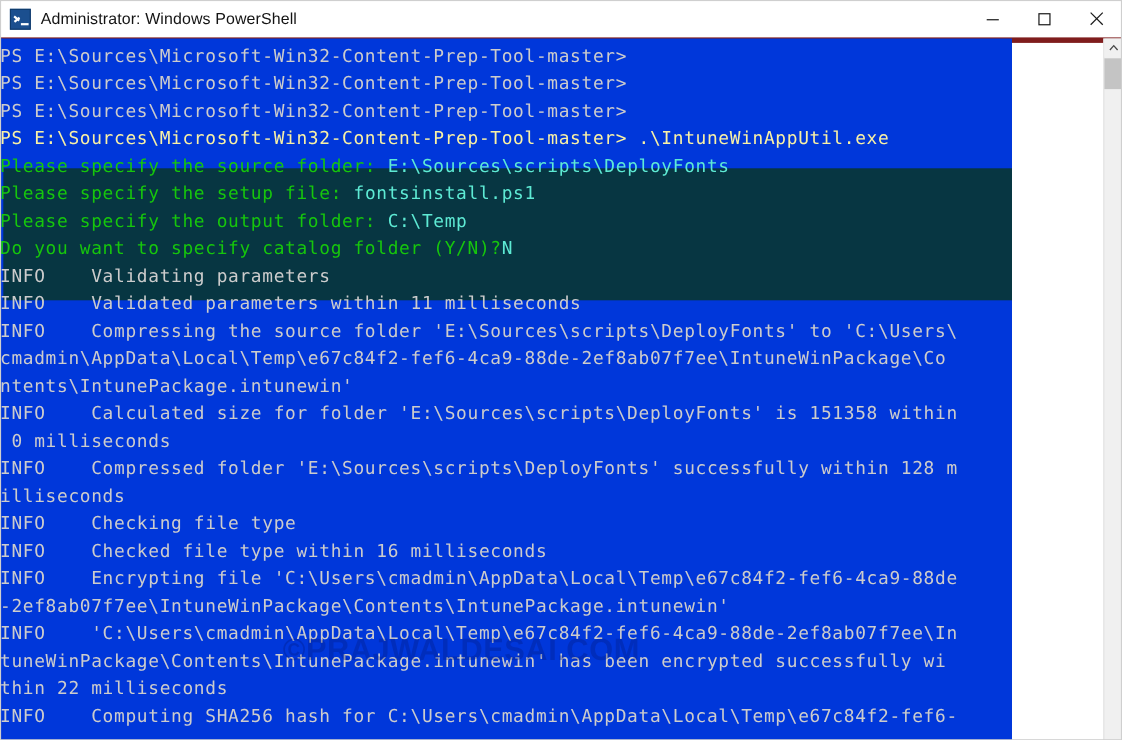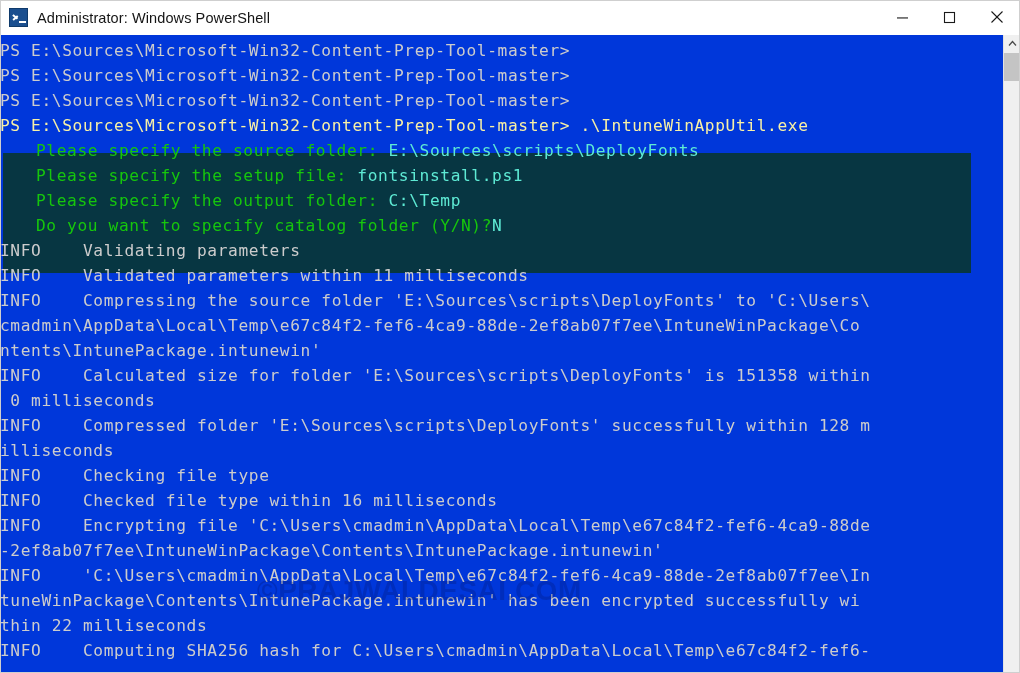--- a/index.html
+++ b/index.html
@@ -23,21 +23,21 @@
     overflow: hidden;
   }
 
   
   #titlebar {
     position: absolute;
     left: 0; top: 0;
     width: 1020px;
     height: 39px;
     background: #ffffff;
-    border-bottom: 1px solid #7f1d1d;
+    border-bottom: 5px solid #7f1d1d;
     box-sizing: border-box;
   }
   #title-left {
     position: absolute;
     left: 9px; top: 0;
     height: 35px;
     display: flex;
     align-items: center;
     gap: 9px;
   }
@@ -94,21 +94,21 @@
     justify-content: center;
     background: transparent;
   }
   .titlebtn svg { display: block; }
 
   
   #console {
     position: absolute;
     left: 0;
     top: 35px;
-    width: 1020px;
+    width: 920px;
     height: 638px;
     background: #0037da;
     overflow: hidden;
   }
   #console-text {
     position: absolute;
     left: 0;
     top: 3px;
     width: 1004px;
     height: 635px;
@@ -118,21 +118,21 @@
     letter-spacing: 0.62px;
     color: #cccccc;
     white-space: pre;
     overflow: hidden;
   }
   .line {
     height: 25px;
     white-space: pre;
   }
   .c-white  { color: #cccccc; }
-  .c-green  { color: #16c60c; margin-left: 36px; }
+  .c-green  { color: #16c60c; }
   .c-yellow { color: #f9f1a5; }
   .c-cmd    { color: #5eead4; }
 
   
   #selection {
     position: absolute;
     left: 3px;
     top: 118px;
     width: 968px;
     height: 120px;

